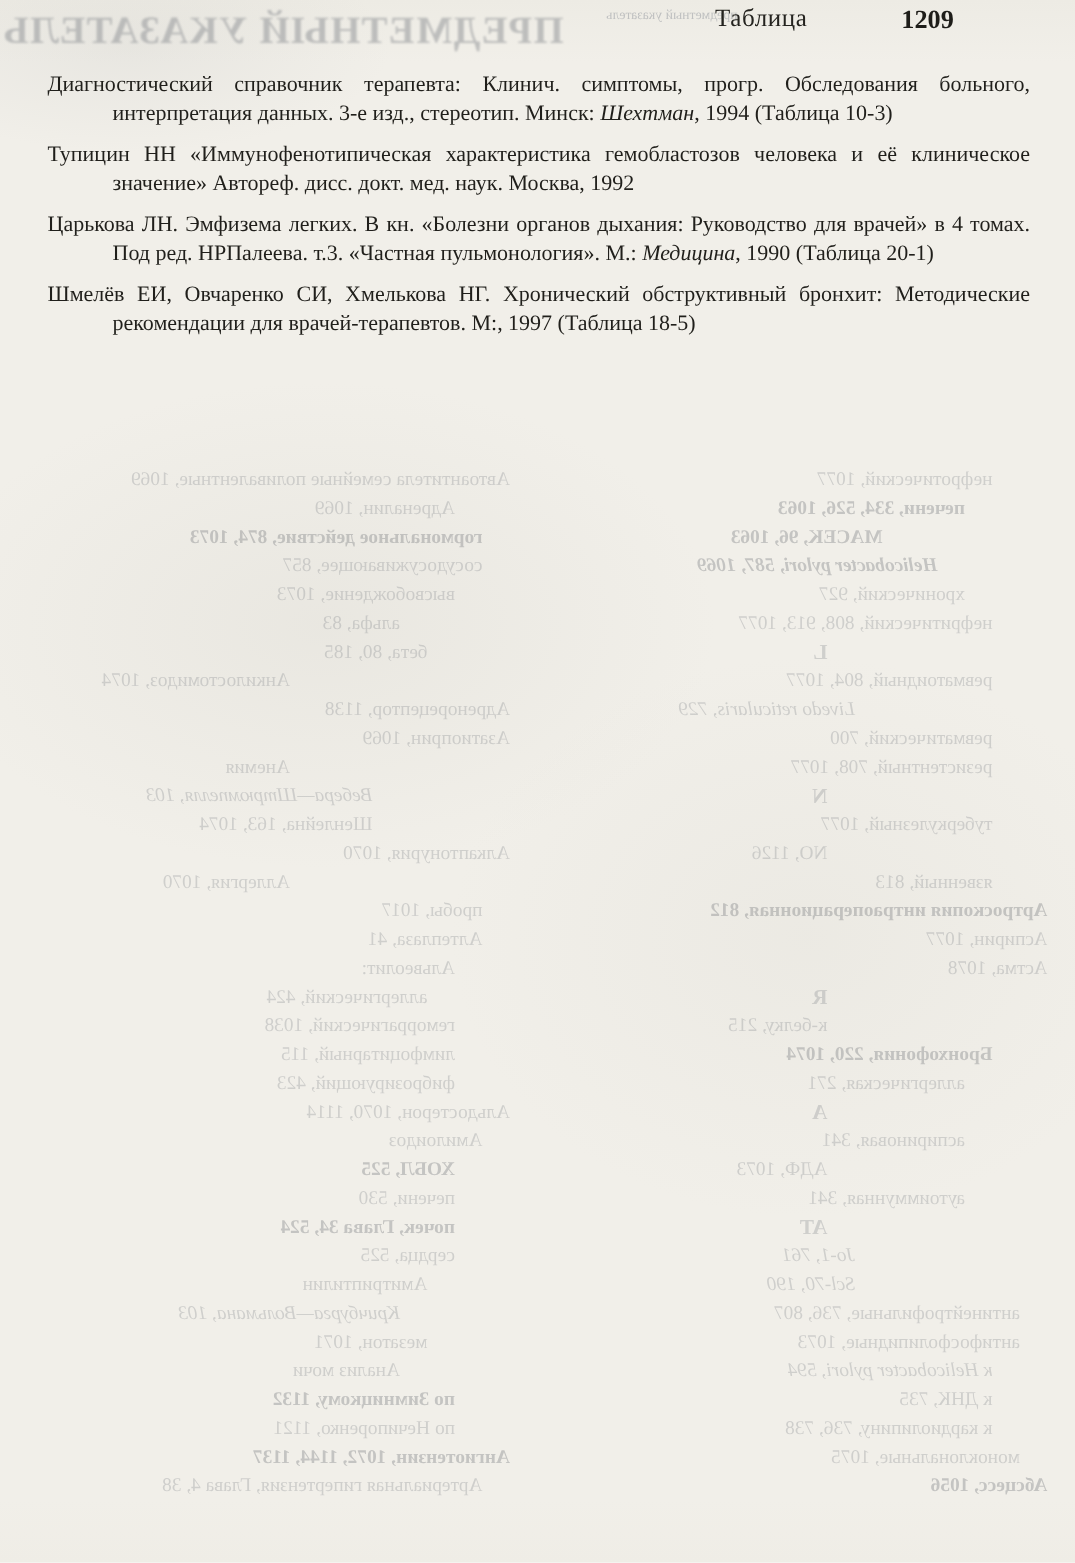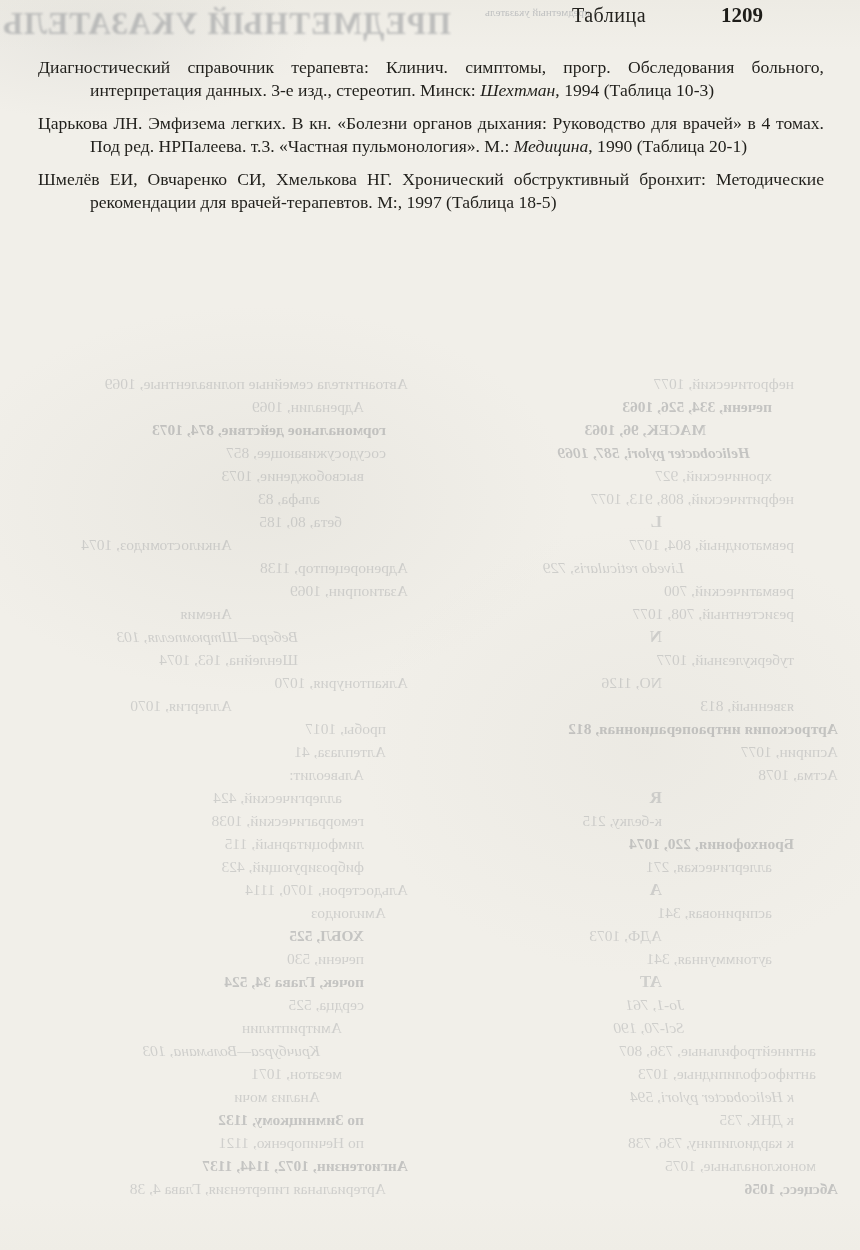--- a/index.html
+++ b/index.html
@@ -49,20 +49,21 @@
 <div class="page">
 
   <div class="bleed-head">ПРЕДМЕТНЫЙ УКАЗАТЕЛЬ</div>
   <div class="bleed-small-top">предметный указатель</div>
 
   <div class="runhead-title">Таблица</div>
   <div class="runhead-page">1209</div>
 
   <div class="refs" id="refs">
       <p class="ref"><span>Диагностический справочник терапевта: Клинич. симптомы, прогр. Обследования больного, интерпретация данных. 3-е изд., стереотип. Минск: </span><em>Шехтман</em><span>, 1994 (Таблица 10-3)</span></p>
+      <p class="ref"><span>Тупицин НН «Иммунофенотипическая характеристика гемобластозов человека и её клиническое значение» Автореф. дисс. докт. мед. наук. Москва, 1992</span></p>
       <p class="ref"><span>Царькова ЛН. Эмфизема легких. В кн. «Болезни органов дыхания: Руководство для врачей» в 4 томах. Под ред. НРПалеева. т.3. «Частная пульмонология». М.: </span><em>Медицина</em><span>, 1990 (Таблица 20-1)</span></p>
       <p class="ref"><span>Шмелёв ЕИ, Овчаренко СИ, Хмелькова НГ. Хронический обструктивный бронхит: Методические рекомендации для врачей-терапевтов. М:, 1997 (Таблица 18-5)</span></p>
     </div>
 
   <div class="bleed-col left" id="bleedL">
       <div class="bleed-line" style="padding-left: 22px;">Автоантитела семейные поливалентные, 1069</div>
       <div class="bleed-line" style="padding-left: 66px;">Адреналин, 1069</div>
       <div class="bleed-line dark" style="padding-left: 44px;">гормональное действие, 874, 1073</div>
       <div class="bleed-line" style="padding-left: 44px;">сосудосуживающее, 857</div>
       <div class="bleed-line" style="padding-left: 66px;">высвобождение, 1073</div>

